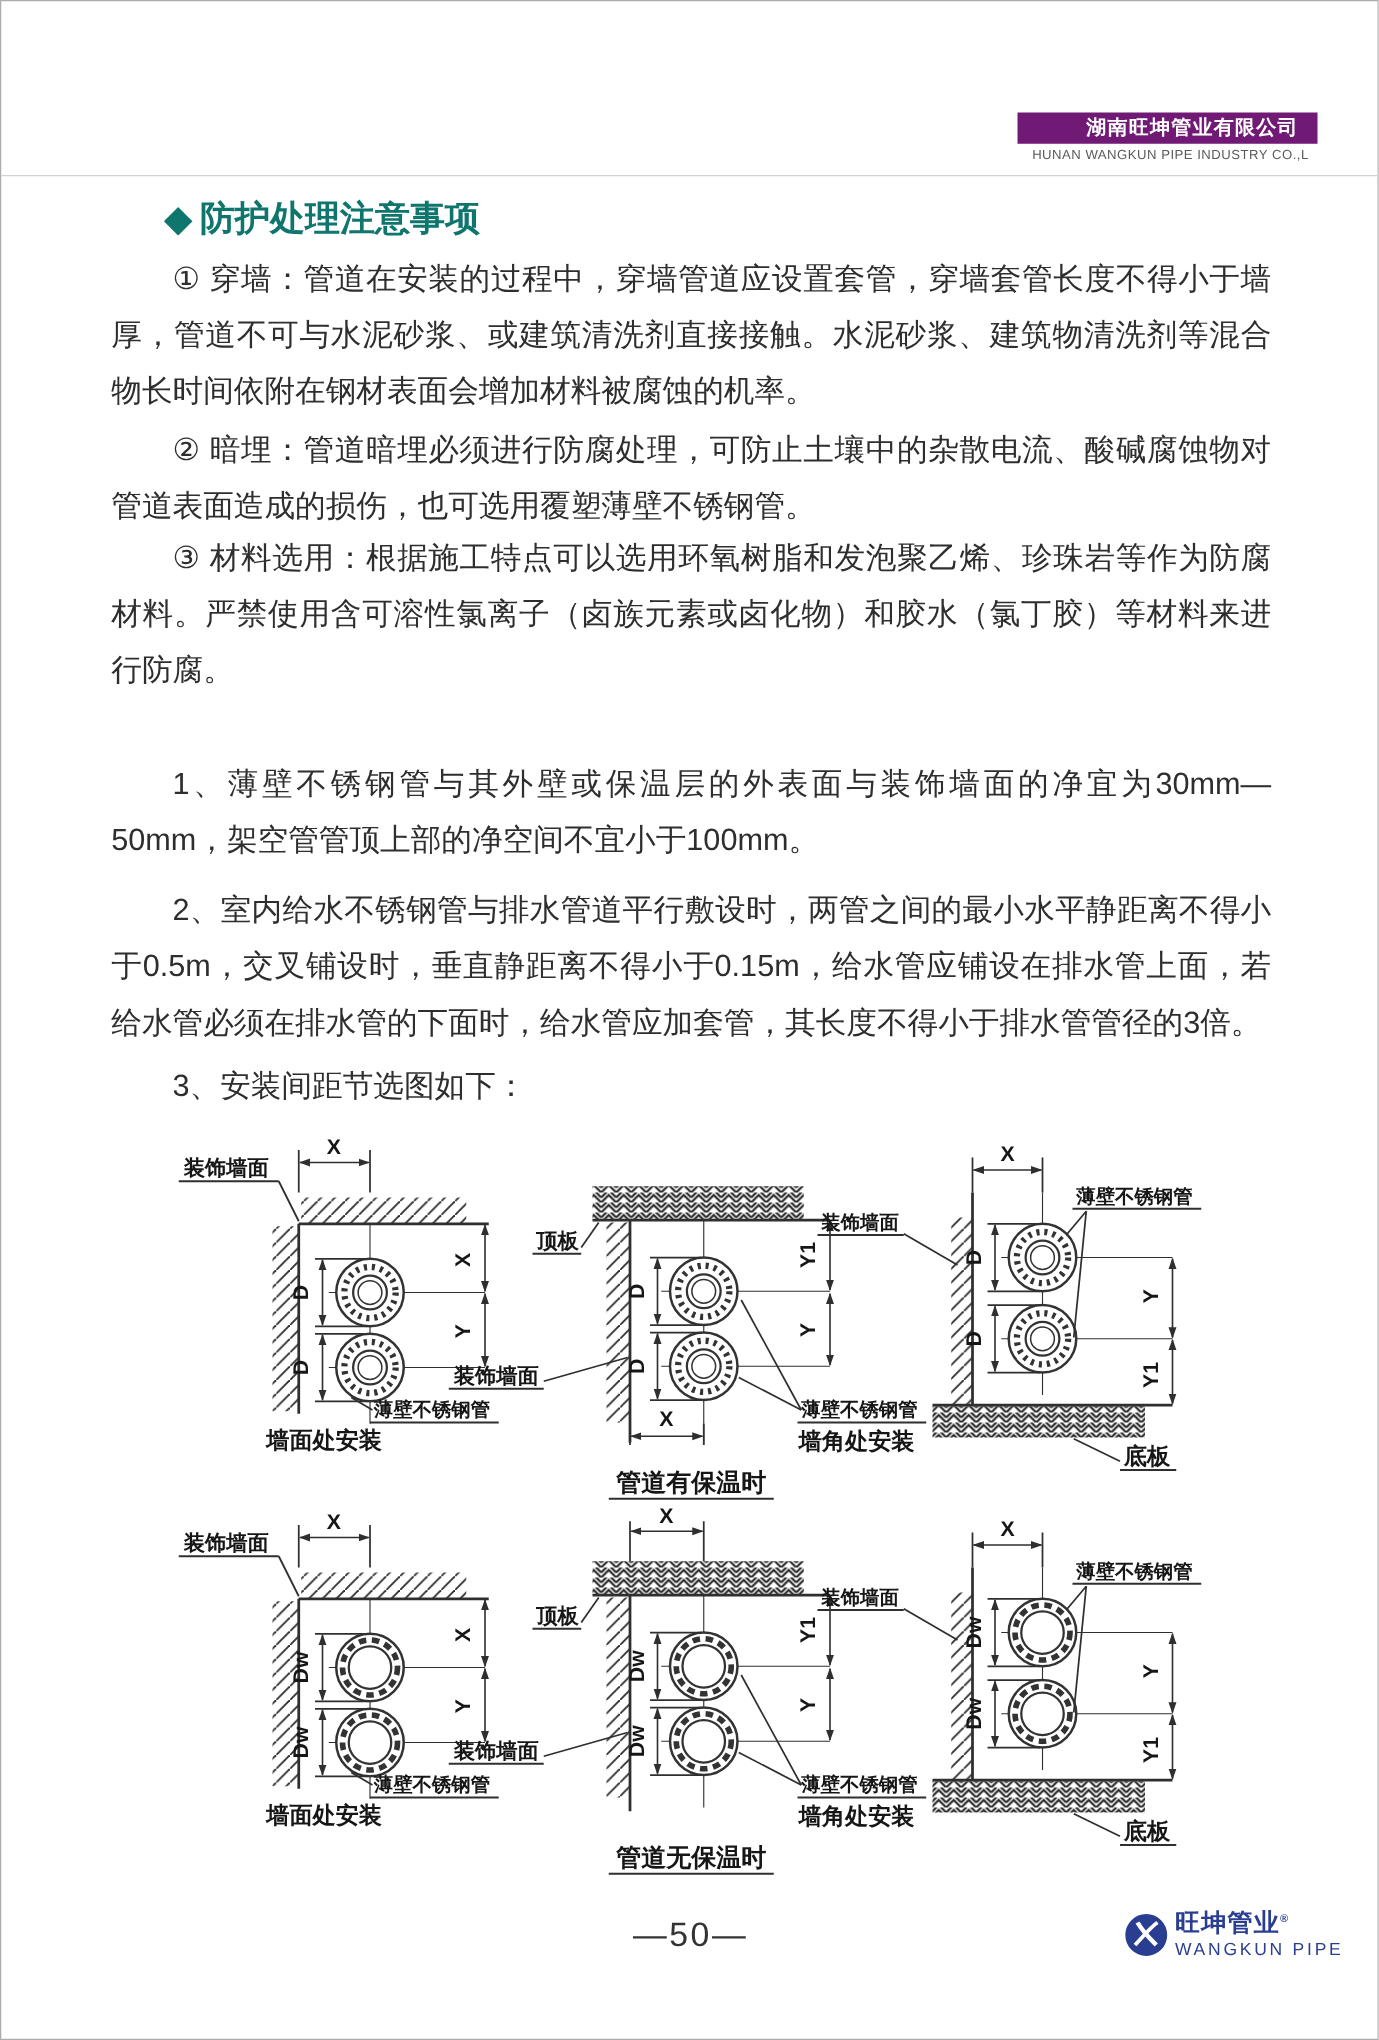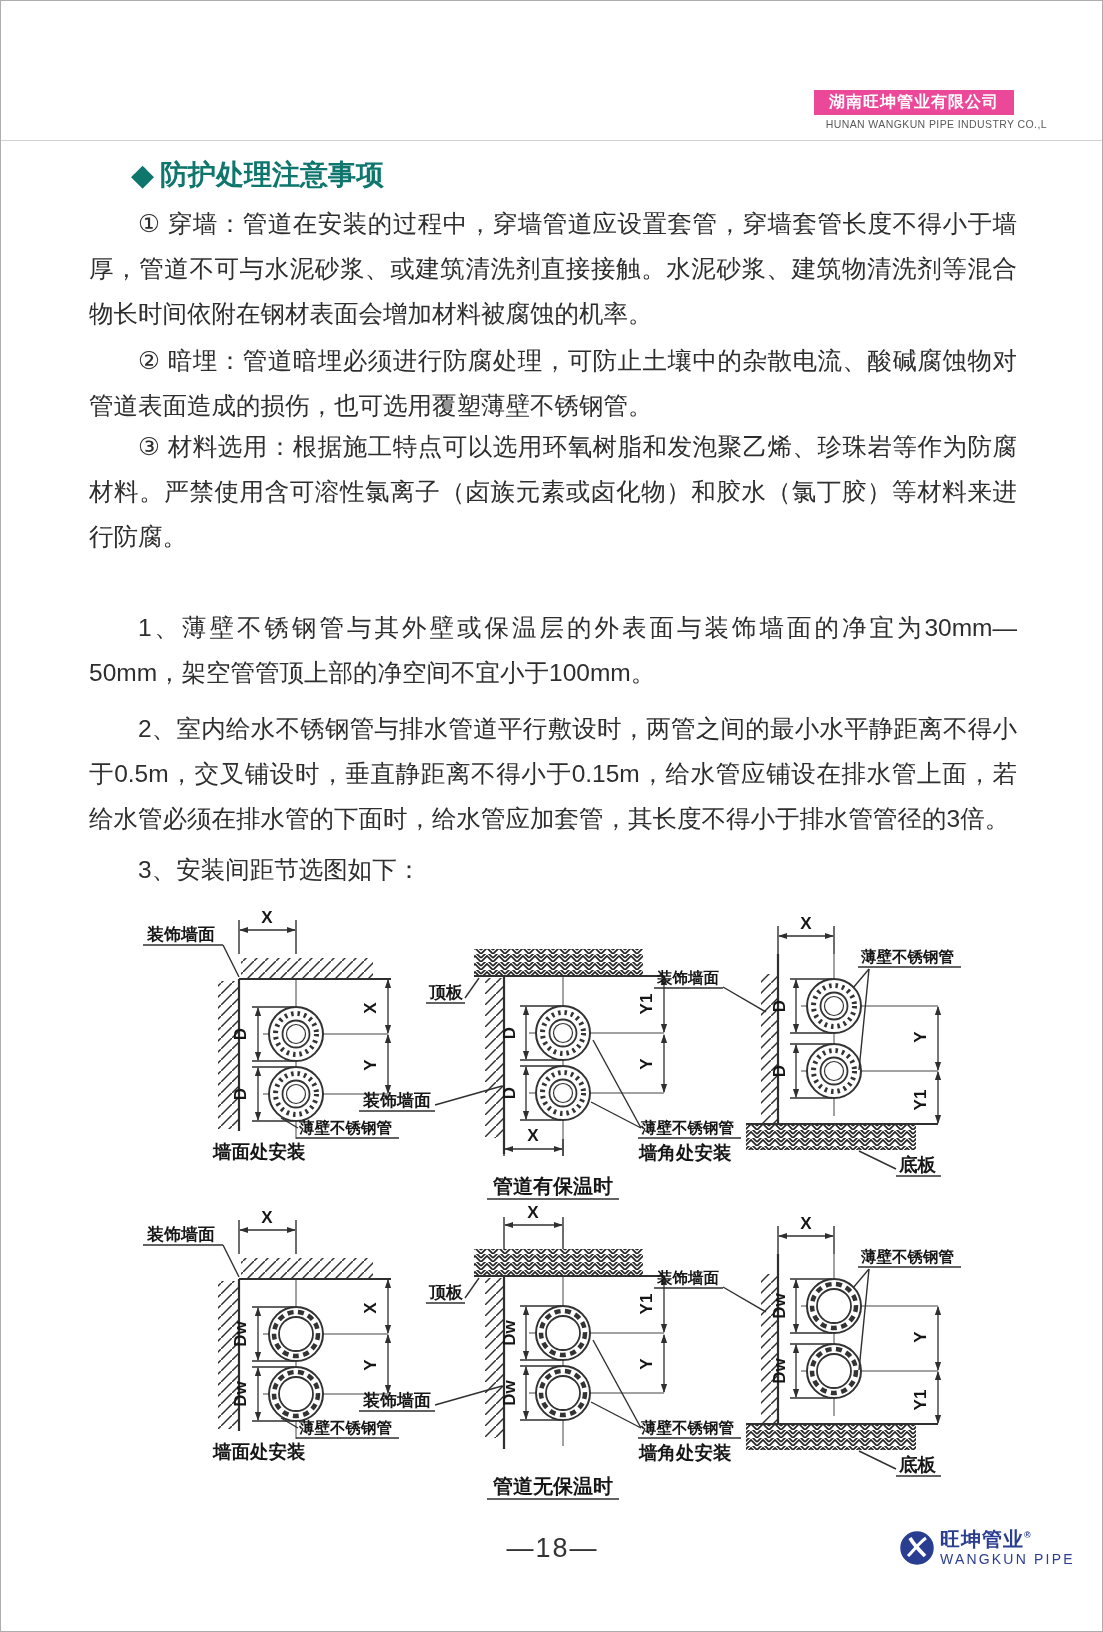--- a/index.html
+++ b/index.html
@@ -39,21 +39,21 @@
   .logo-text{margin-left:5px;line-height:1;}
   .logo-cn{font-size:20px;font-weight:700;letter-spacing:1px;}
   .logo-cn sup{font-size:9px;}
   .logo-en{font-size:14px;letter-spacing:2.2px;margin-top:3px;}
 </style>
 </head>
 <body>
 
 <div class="page">
 
-  <div class="banner" id="banner" style="background: #ec4899;">湖南旺坤管业有限公司</div>
+  <div class="banner" id="banner" style="background: #701a75; padding-left: 40px;">湖南旺坤管业有限公司</div>
   <div class="banner-en">HUNAN WANGKUN PIPE INDUSTRY CO.,L</div>
   <div class="header-rule"></div>
 
   <div class="heading" style="top:155px">
     <span class="diamond">◆</span><span>防护处理注意事项</span>
   </div>
   <div class="para" style="top:200px">① 穿墙：管道在安装的过程中，穿墙管道应设置套管，穿墙套管长度不得小于墙厚，管道不可与水泥砂浆、或建筑清洗剂直接接触。水泥砂浆、建筑物清洗剂等混合物长时间依附在钢材表面会增加材料被腐蚀的机率。</div>
   <div class="para" style="top:337px">② 暗埋：管道暗埋必须进行防腐处理，可防止土壤中的杂散电流、酸碱腐蚀物对管道表面造成的损伤，也可选用覆塑薄壁不锈钢管。</div>
   <div class="para" style="top:423px">③ 材料选用：根据施工特点可以选用环氧树脂和发泡聚乙烯、珍珠岩等作为防腐材料。严禁使用含可溶性氯离子（卤族元素或卤化物）和胶水（氯丁胶）等材料来进行防腐。</div>
 
@@ -368,21 +368,21 @@
       <line class="s" x1="722" y1="81" x2="765" y2="106"></line>
       <text class="cap" x="898" y="265">底板</text>
       <line class="ul" x1="895" y1="270" x2="940" y2="270"></line>
       <line class="s" x1="858" y1="245" x2="895" y2="263"></line>
     </g>
 
     <text class="rowcap" x="552" y="287" text-anchor="middle">管道无保温时</text>
     <line class="ul" x1="486" y1="293" x2="618" y2="293"></line>
   </svg>
 
-  <div class="page-number">—18—</div>
+  <div class="page-number">—50—</div>
   <div class="logo">
     <svg width="36" height="36" viewBox="0 0 36 36">
       <circle cx="18" cy="18" r="16" fill="#2a3e91"></circle>
       <path d="M9,26 C14,21 21,12 27,8" stroke="#ffffff" stroke-width="3" fill="none"></path>
       <path d="M11,8 C15,15 21,21 26,26" stroke="#ffffff" stroke-width="3.6" fill="none"></path>
       <circle cx="18" cy="18" r="16" fill="none" stroke="#2a3e91" stroke-width="1.5"></circle>
     </svg>
     <div class="logo-text" style="color:#2a3e91">
       <div class="logo-cn"><span>旺坤管业</span><sup>®</sup></div>
       <div class="logo-en">WANGKUN PIPE</div>

